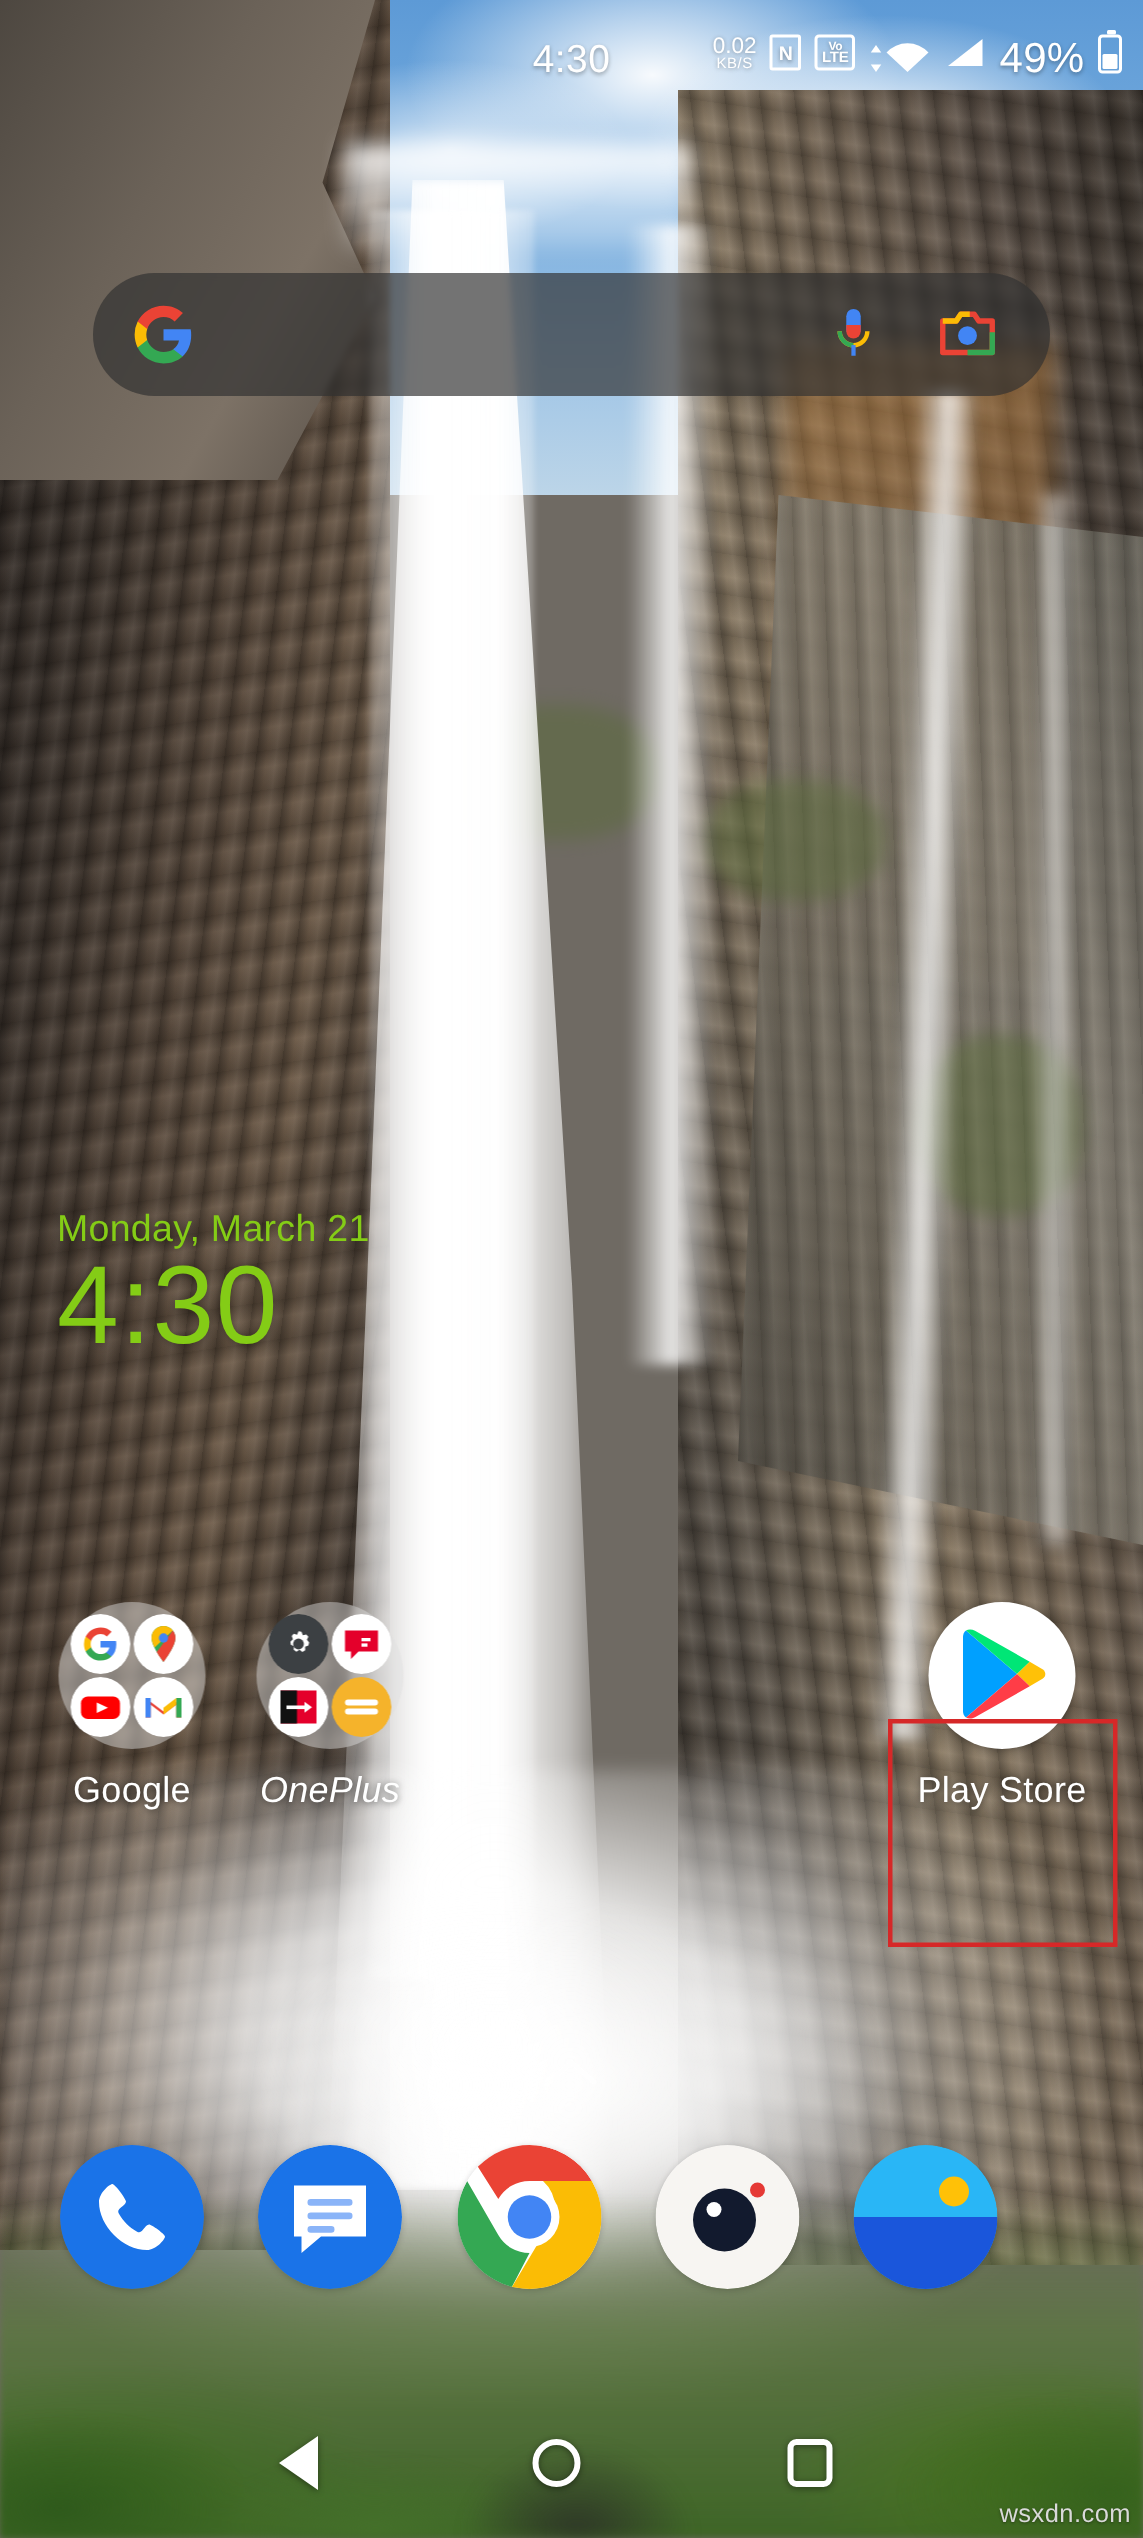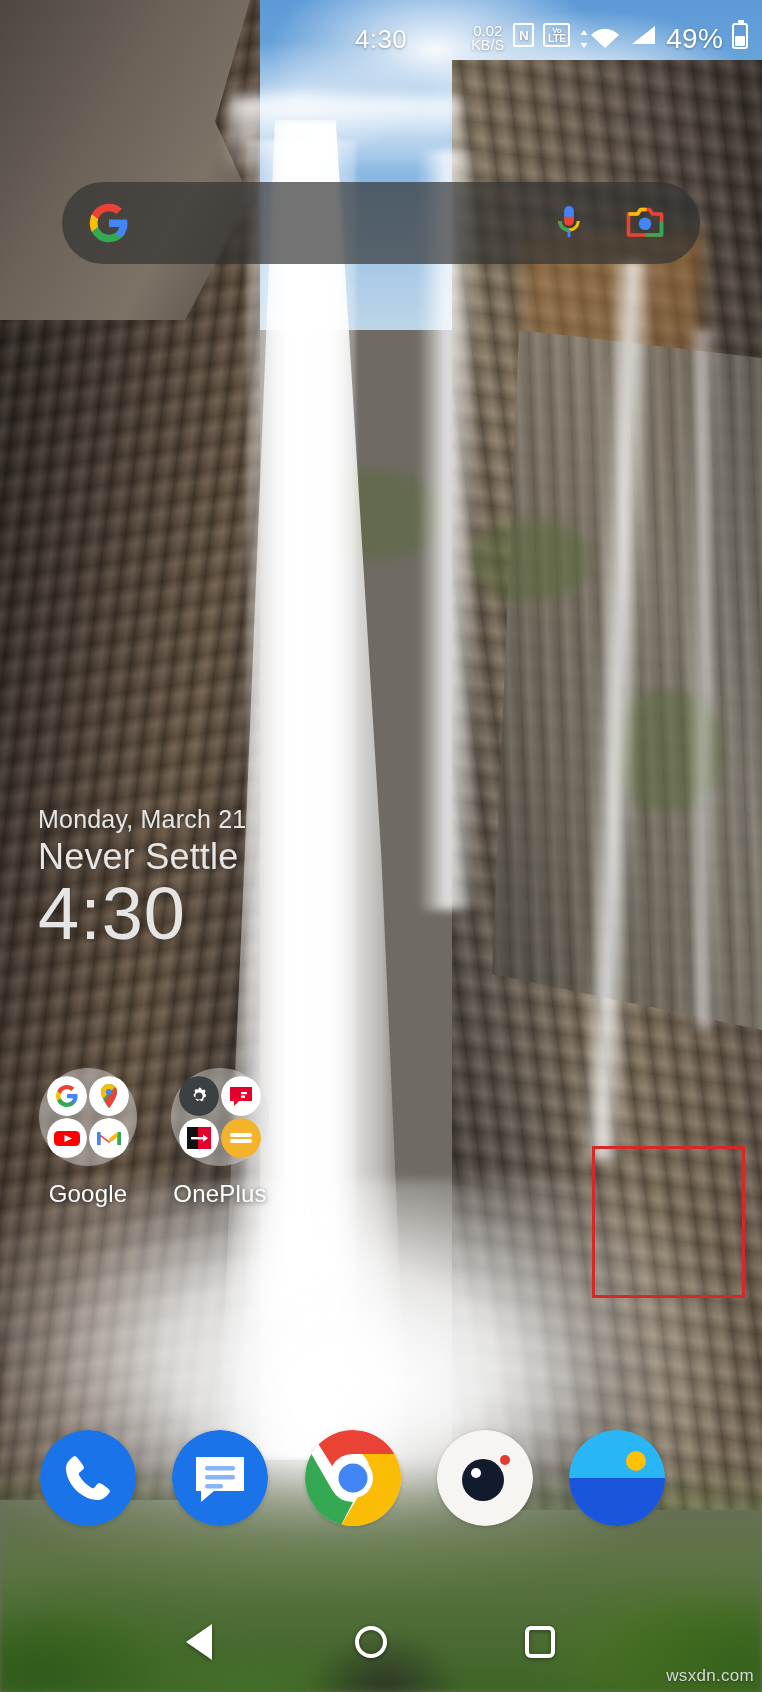--- a/index.html
+++ b/index.html
@@ -164,21 +164,21 @@
   }
   .sb-clock{
     position:absolute; left:0; width:100%; text-align:center;
     font-size:26px; letter-spacing:.3px; font-weight:400;
   }
   .sb-right{
     position:absolute; right:14px; display:flex; gap:9px;
   }
   .netspeed{ display:flex; flex-direction:column; align-items:center; line-height:1; }
   .netspeed .ns-num{ font-size:15px; font-weight:500; }
-  .netspeed .ns-unit{ font-size:14px; letter-spacing:.3px; }
+  .netspeed .ns-unit{ font-size:10px; letter-spacing:.3px; }
   .nfc-box{
     width:21px;height:24px;border:2px solid #fff;border-radius:2px;
     display:flex;align-items:center;justify-content:center;
     font-size:13px;font-weight:700;line-height:1;
   }
   .volte-box{
     width:27px;height:24px;border:2px solid #fff;border-radius:3px;
     display:flex;flex-direction:column;align-items:center;justify-content:center;
     line-height:1;
   }
@@ -206,21 +206,21 @@
     backdrop-filter:blur(2px);
   }
   .sb-g{ margin-left:26px; width:42px; height:42px; }
   .sb-spacer{ flex:1; }
   .sb-mic{ width:34px; height:40px; margin-right:38px; }
   .sb-lens{ width:42px; height:40px; margin-right:34px; }
 
   
   .widget{
     position:absolute; left:38px; top:805px; z-index:14;
-    color:#e5e5e5;
+    color:#84cc16;
     text-shadow:0 1px 6px rgba(0,0,0,.35);
   }
   .w-date{ font-size:25px; font-weight:400; letter-spacing:.2px; }
   .w-tag{ font-size:36px; font-weight:400; letter-spacing:.2px; margin-top:2px; }
   .w-time{ font-size:74px; font-weight:300; letter-spacing:1px; margin-top:-4px; line-height:1.08; }
 
   
   .approw{
     position:absolute; left:0; top:1068px; width:762px; height:190px; z-index:14;
   }
@@ -393,21 +393,20 @@
       <path d="M3 7h6l2-3h6l2 3h6v14H3z" fill="none" stroke="#EA4335" stroke-width="2.4" stroke-linejoin="round"></path>
       <path d="M3 7h6l2-3h4" fill="none" stroke="#FBBC05" stroke-width="2.4" stroke-linejoin="round"></path>
       <path d="M25 12v9H14" fill="none" stroke="#34A853" stroke-width="2.4" stroke-linejoin="round"></path>
       <circle cx="14" cy="13.5" r="4.2" fill="#4285F4"></circle>
     </svg>
   </span>
 </div>
 
 <div class="widget">
   <div class="w-date">Monday, March 21</div>
-  <div class="w-tag">Never Settle</div>
   <div class="w-time">4:30</div>
 </div>
 
 <div class="approw">
 
   <div class="app" style="left:8px;top:0;">
     <div class="iconbox">
       <div class="folder">
         <span class="fi tl">
           <svg width="40" height="40" viewBox="0 0 40 40">
@@ -444,21 +443,21 @@
             <path d="M8 14h3.5v13H8z" fill="#4285F4"></path>
             <path d="M28.5 14H32v13h-3.5z" fill="#34A853"></path>
             <path d="M20 25l8.5-6.5V14L20 20.5z" fill="#FBBC05"></path>
           </svg>
         </span>
       </div>
     </div>
     <div class="label">Google</div>
   </div>
 
-  <div class="app" style="left:140px;top:0;">
+  <div class="app" style="left:140px;top:0;font-style:italic;">
     <div class="iconbox">
       <div class="folder">
         <span class="fi tl">
           <svg width="40" height="40" viewBox="0 0 40 40">
             <circle cx="20" cy="20" r="20" fill="#3c4043"></circle>
             <path d="M20 11.5l2 .4.9 2.2 2.3-.5 1.4 1.5-1 2.1 1.5 1.8-.5 2-2.2.8.1 2.4-1.9 1.1-1.9-1.4-2.1 1.2-1.8-1.3.2-2.3-2.1-1-.3-2 1.7-1.6-.8-2.2 1.3-1.6 2.3.7z" fill="#fff"></path>
             <circle cx="20" cy="20" r="3.6" fill="#3c4043"></circle>
           </svg>
         </span>
         <span class="fi tr">
@@ -484,20 +483,33 @@
             <rect x="9" y="15" width="22" height="4" rx="2" fill="#fff"></rect>
             <rect x="9" y="21" width="22" height="4" rx="2" fill="#fff"></rect>
           </svg>
         </span>
       </div>
     </div>
     <div class="label">OnePlus</div>
   </div>
 
 
+  <div class="app" style="left:588px;top:0;">
+    <div class="iconbox">
+      <div class="circle-white">
+        <svg width="66" height="66" viewBox="0 0 60 66">
+          <path d="M6 3 L40 32 L6 61 C4.6 60 4 58.4 4 56.6 V7.4 C4 5.6 4.6 4 6 3 Z" fill="#00A0FF"></path>
+          <path d="M6 3 L40 32 L48.5 23.8 L12 3.2 C10 2 7.6 2 6 3 Z" fill="#00E676"></path>
+          <path d="M48.5 23.8 L40 32 L48.5 40.2 L57 35.2 C59.5 33.6 59.5 30.4 57 28.8 Z" fill="#FFC107"></path>
+          <path d="M6 61 L40 32 L48.5 40.2 L12 60.8 C10 62 7.6 62 6 61 Z" fill="#FF3D47"></path>
+        </svg>
+      </div>
+    </div>
+    <div class="label">Play Store</div>
+  </div>
 </div>
 
 <div class="highlight"></div>
 
 <div class="chevron">
   <svg width="40" height="24" viewBox="0 0 40 24">
     <polyline points="5,18 20,5 35,18" fill="none" stroke="#fff" stroke-width="3.2" stroke-linecap="round" stroke-linejoin="round"></polyline>
   </svg>
 </div>
 

